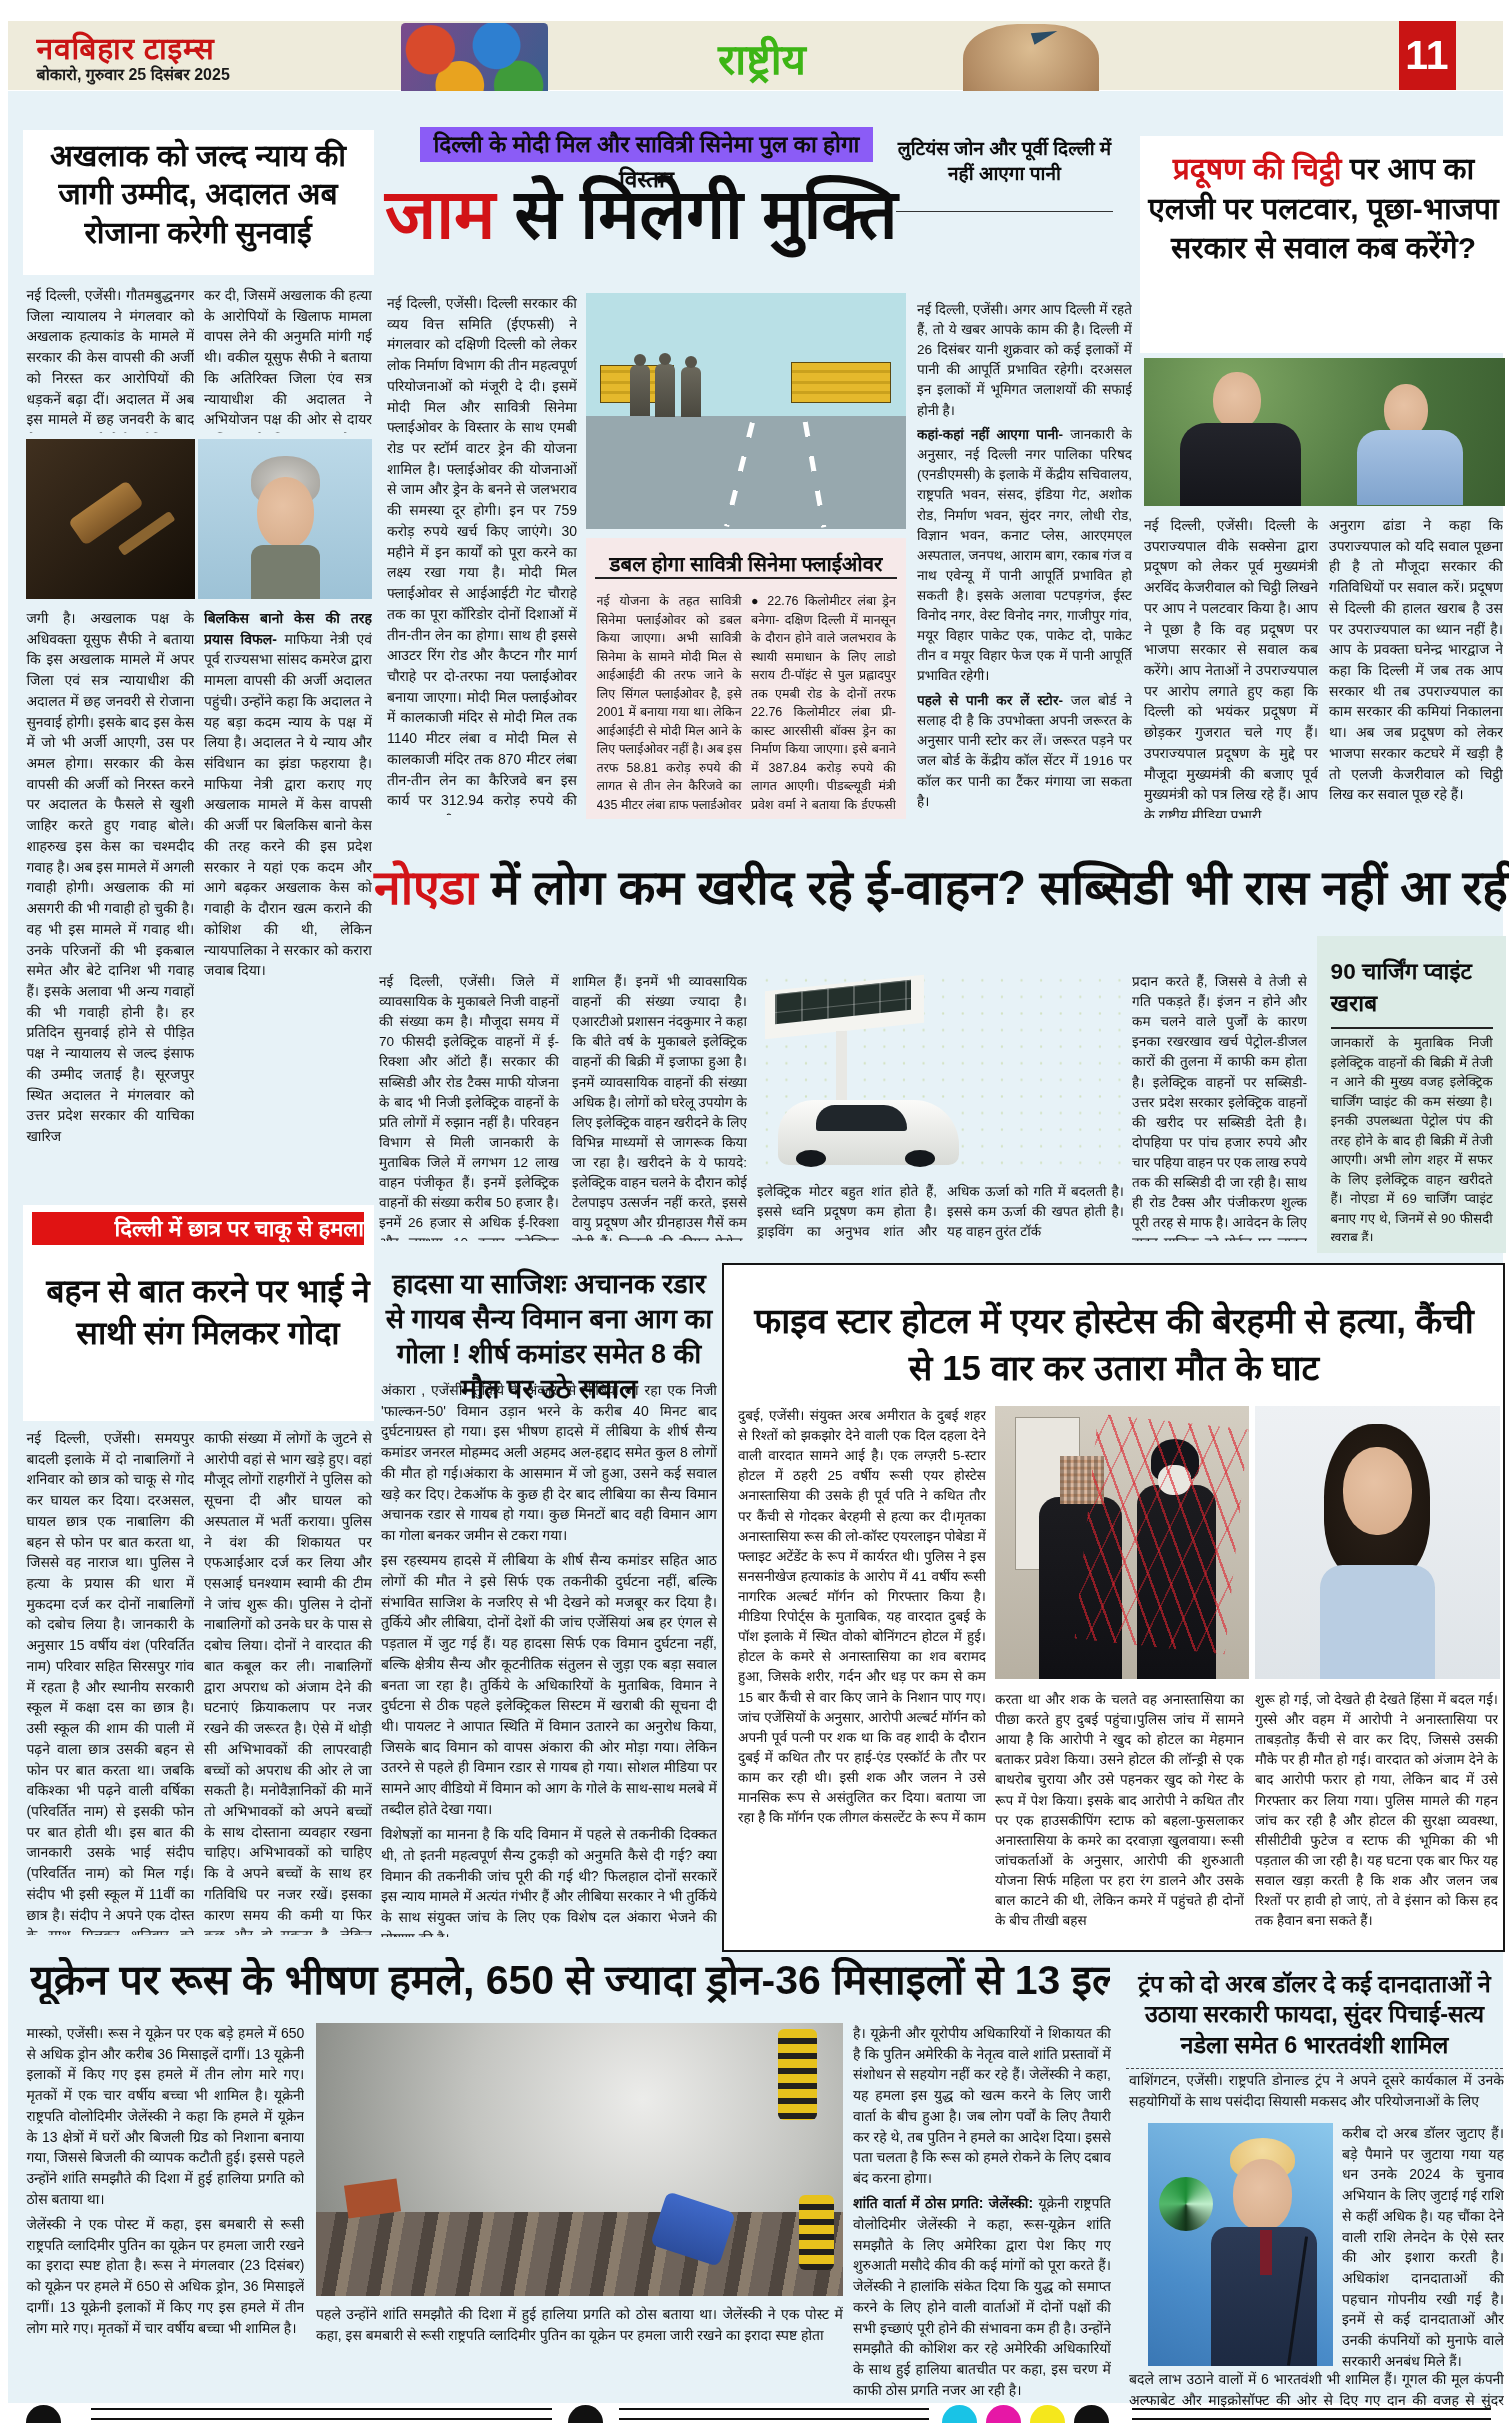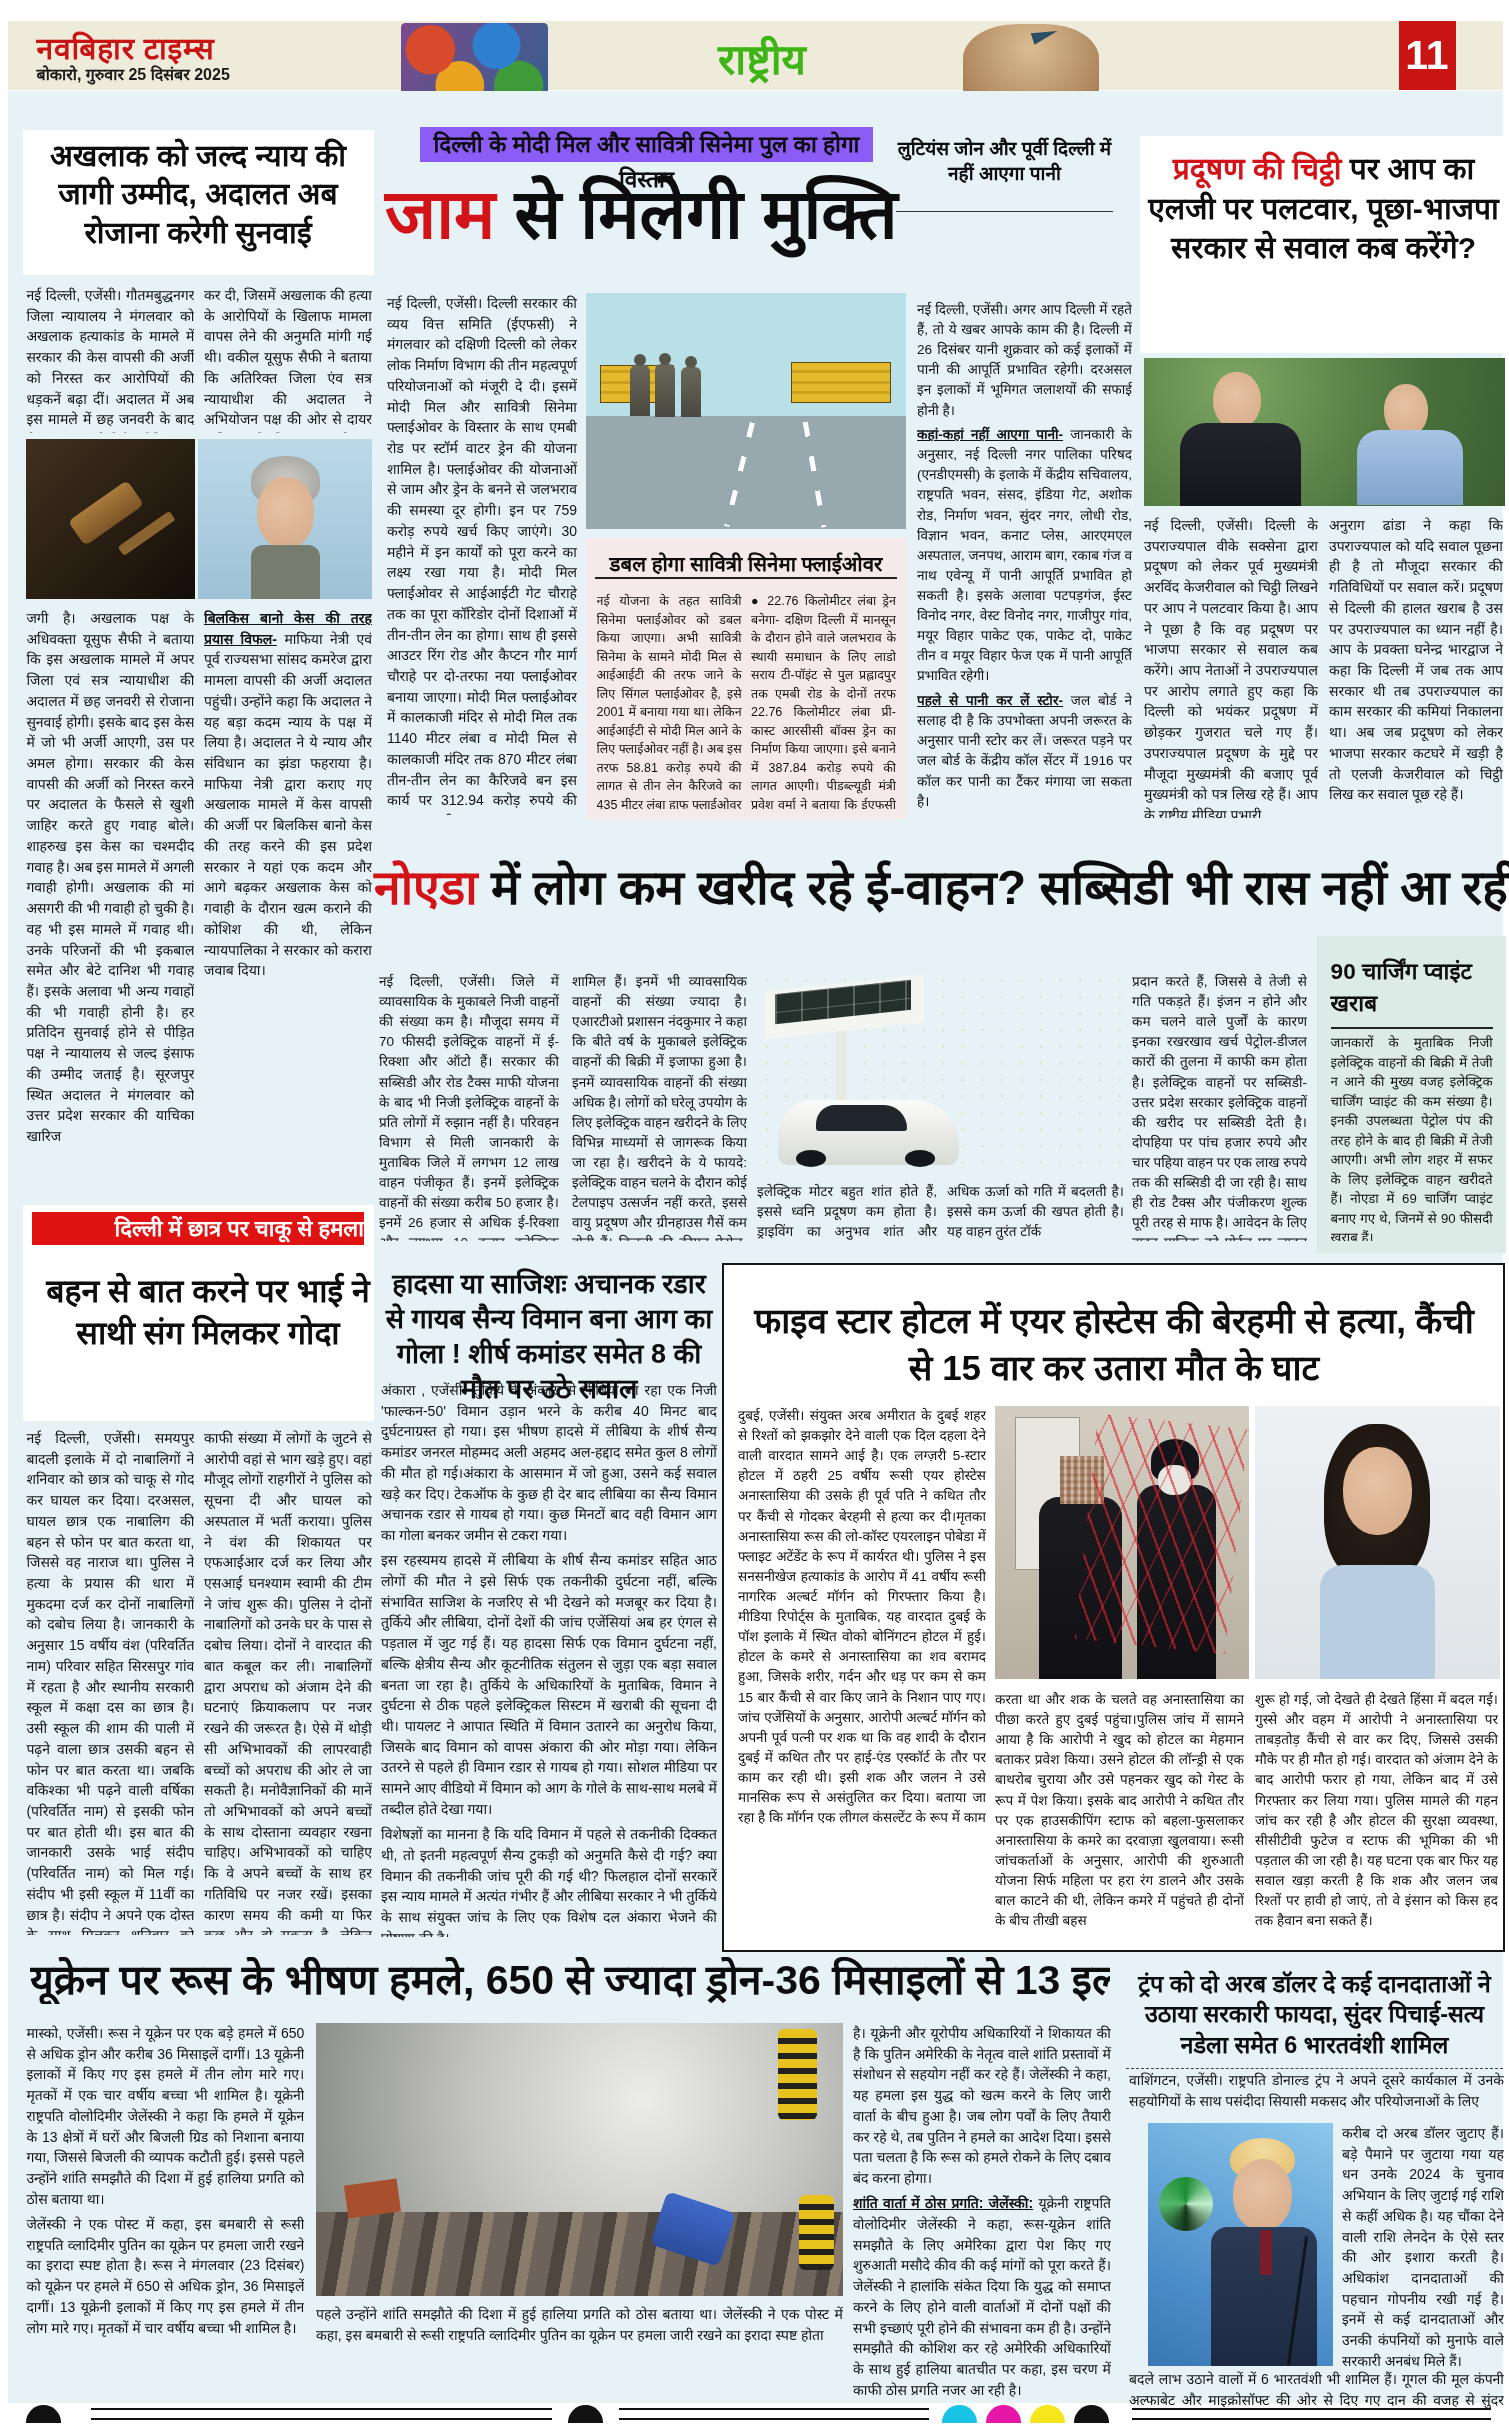--- a/index.html
+++ b/index.html
@@ -11,21 +11,21 @@
   .paper-name{position:absolute;left:29px;top:6px;font-size:30px;font-weight:bold;color:#c91414;letter-spacing:0.8px;}
   .edition-date{position:absolute;left:29px;top:42px;font-size:16px;font-weight:bold;color:#1a1a1a;}
   .section-title{position:absolute;left:664px;top:7.5px;width:181px;text-align:center;font-size:42px;font-weight:bold;color:#3db515;}
   .pageno{position:absolute;left:1391px;top:0px;width:57px;height:69px;background:#c91414;color:#fff;
           font-size:41px;font-weight:bold;display:flex;align-items:center;justify-content:center;}
   
   .hl{font-weight:bold;color:#0d0d0d;text-align:center;}
   .whitebox{background:#ffffff;}
   .bodytxt{font-size:14px;line-height:1.48;color:#121212;text-align:justify;overflow:hidden;}
   .bodytxt p{margin:0 0 4.5px 0;}
-  .lead{font-weight:bold;text-decoration:underline;}
+  .lead{font-weight:bold;}
   .accent-red{color:#d21317;}
   .kicker-yellow{background:#8b5cf6;color:#0d0d0d;font-weight:bold;text-align:center;}
   .kicker-red{background:#e01313;color:#ffffff;font-weight:bold;text-align:center;}
   .subbox{background:#f6e9e9;}
   .sidebox{background:#dcebe6;}
   .rule-under{border-bottom:2.3px solid #222;}
   
   .ph{position:absolute;overflow:hidden;}
   .ph>div{position:absolute;}
   .ph-road{background:linear-gradient(#b9e0e6 0 52%,#97a8ae 52% 100%);}

